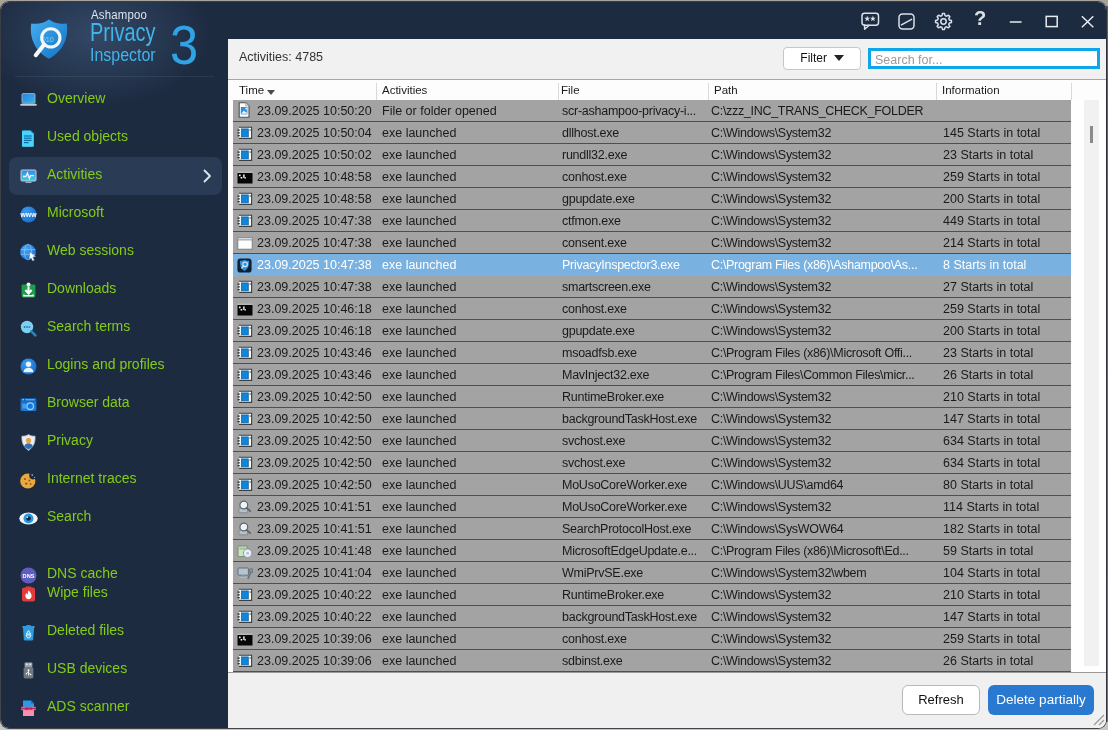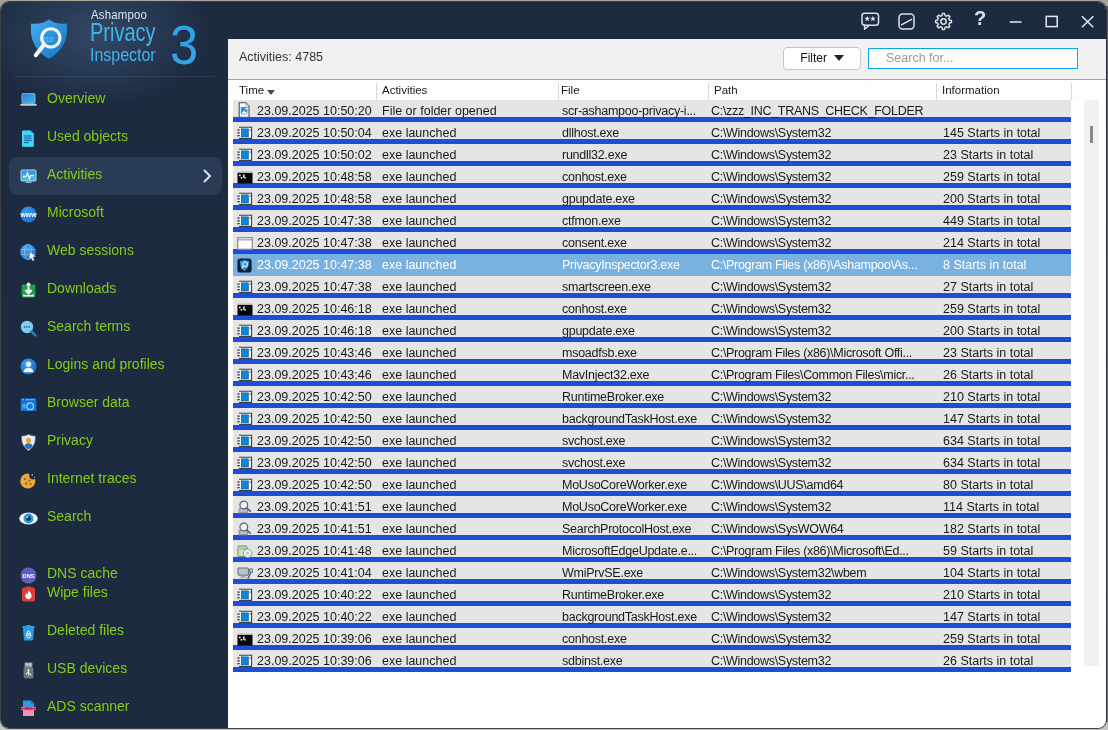--- a/index.html
+++ b/index.html
@@ -22,28 +22,28 @@
 .nav.selected .nlabel{left:38px;top:9px}
 .nic{position:absolute;left:18px;top:12px;width:19px;height:19px}
 .nlabel{position:absolute;left:46px;top:11px;font-size:14px;color:#84cc16}
 .chev{position:absolute;right:10px;top:12px}
 
 .tbi{position:absolute;top:11px;width:18px;height:18px}
 
 #topbar{position:absolute;left:227px;top:37px;right:0;height:41px;background:#f1f1f1;border-bottom:1px solid #a6a6a6}
 #acount{position:absolute;left:11px;top:11px;font-size:12.5px;color:#333}
 #filterbtn{position:absolute;left:555px;top:8px;width:78px;height:23px;background:#fff;border:1px solid #c6c6c6;border-radius:4px;font-size:12px;color:#111;text-align:center;line-height:21px}
-#searchbox{position:absolute;left:640px;top:9px;width:210px;height:21px;background:#fff;border:1px solid #0ea5e9;font-size:12.5px;color:#9a9a9a;line-height:19px;padding-left:17px}
+#searchbox{position:absolute;left:640px;top:9px;width:232px;height:21px;background:#fff;border:3px solid #0ea5e9;font-size:12.5px;color:#9a9a9a;line-height:19px;padding-left:4px}
 
 #table{position:absolute;left:227px;top:78px;right:0;bottom:56px;background:#fff}
 #thead{position:absolute;left:0;top:0;right:0;height:20px;background:#fdfdfd}
 .th{position:absolute;top:4px;font-size:11.5px;color:#1a1a1a}
 .sepv{position:absolute;top:3px;height:17px;width:1px;background:#d9d9d9}
 .sort{position:absolute;left:39px;top:10px;width:0;height:0;border-left:4.5px solid transparent;border-right:4.5px solid transparent;border-top:5px solid #4a4a4a}
-.row{position:absolute;left:5px;width:838px;height:22px;border-bottom:5px solid #1d4ed8;background:#e5e5e5}
+.row{position:absolute;left:5px;width:838px;height:22px;border-bottom:1px solid #1d4ed8;background:#a3a3a3}
 .row.sel{background:#79b1e0;border-bottom:1px solid #79b1e0}
 .row .c{position:absolute;top:4px;font-size:12.5px;color:#1a1a1a;white-space:nowrap}
 .row.sel .c{color:#fff}
 .ric{position:absolute;left:4px;top:4px}
 .c.t{left:24px}.c.d{left:149px}.c.f{left:329px;letter-spacing:-.25px}.c.p{left:478px;letter-spacing:-.3px}.c.i{left:710px}
 #vscroll{position:absolute;right:7px;top:20px;width:15px;bottom:6px;background:#f1f1f1}
 #vthumb{position:absolute;left:6px;top:26px;width:3px;height:17px;background:#8a8a8a}
 
 #botbar{position:absolute;left:227px;bottom:0;right:0;height:56px;background:#f0f0f0;border-top:1px solid #999}
 .btn{position:absolute;top:12px;height:30px;border-radius:6px;font-size:13px;text-align:center}
@@ -707,12 +707,19 @@
 <span class="c t">23.09.2025 10:39:06</span>
 <span class="c d">exe launched</span>
 <span class="c f">sdbinst.exe</span>
 <span class="c p">C:\Windows\System32</span>
 <span class="c i">26 Starts in total</span>
 </div>
     <div id="vscroll">
         <div id="vthumb"></div>
       </div>
   </div>
+  <div id="botbar">
+    <span class="btn" id="refresh">Refresh</span>
+    <span class="btn" id="delete">Delete partially</span>
+    <svg id="grip" width="16" height="16" viewBox="0 0 16 16">
+        <path d="M15 5 L5 15 M15 10 L10 15" stroke="#9a9a9a" stroke-width="1.3"></path>
+      </svg>
+  </div>
 </div>
 </body></html>

